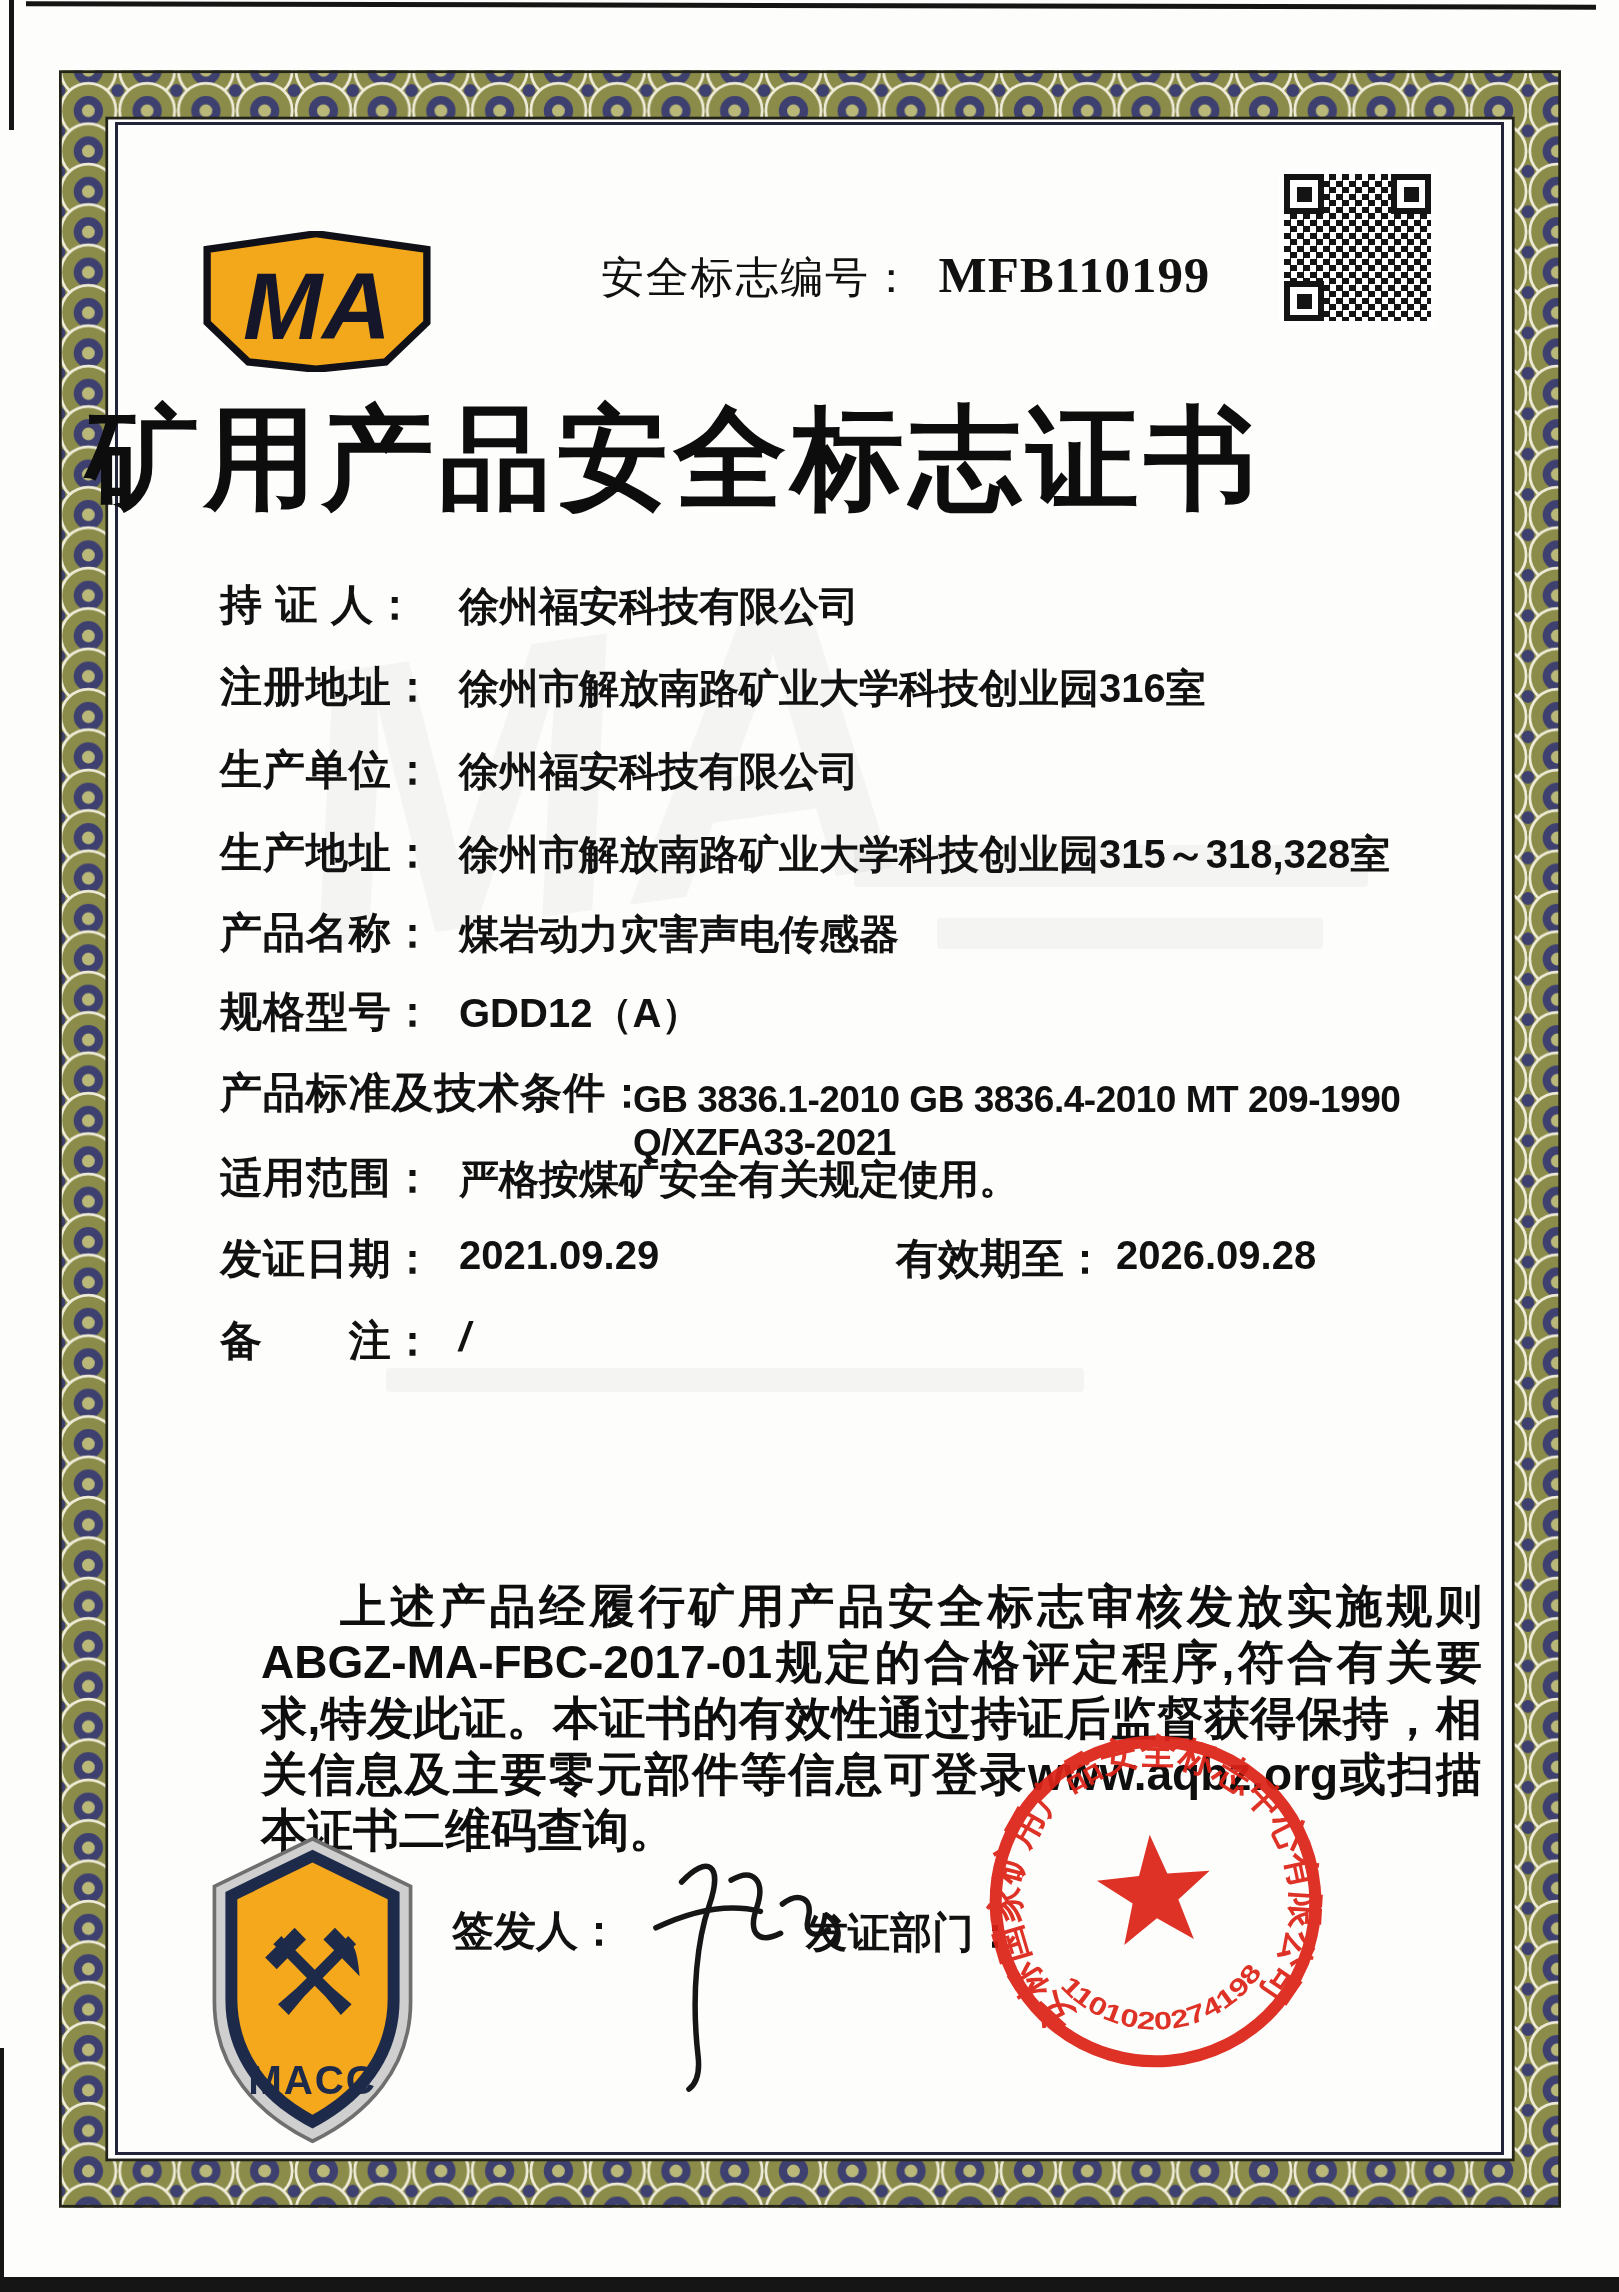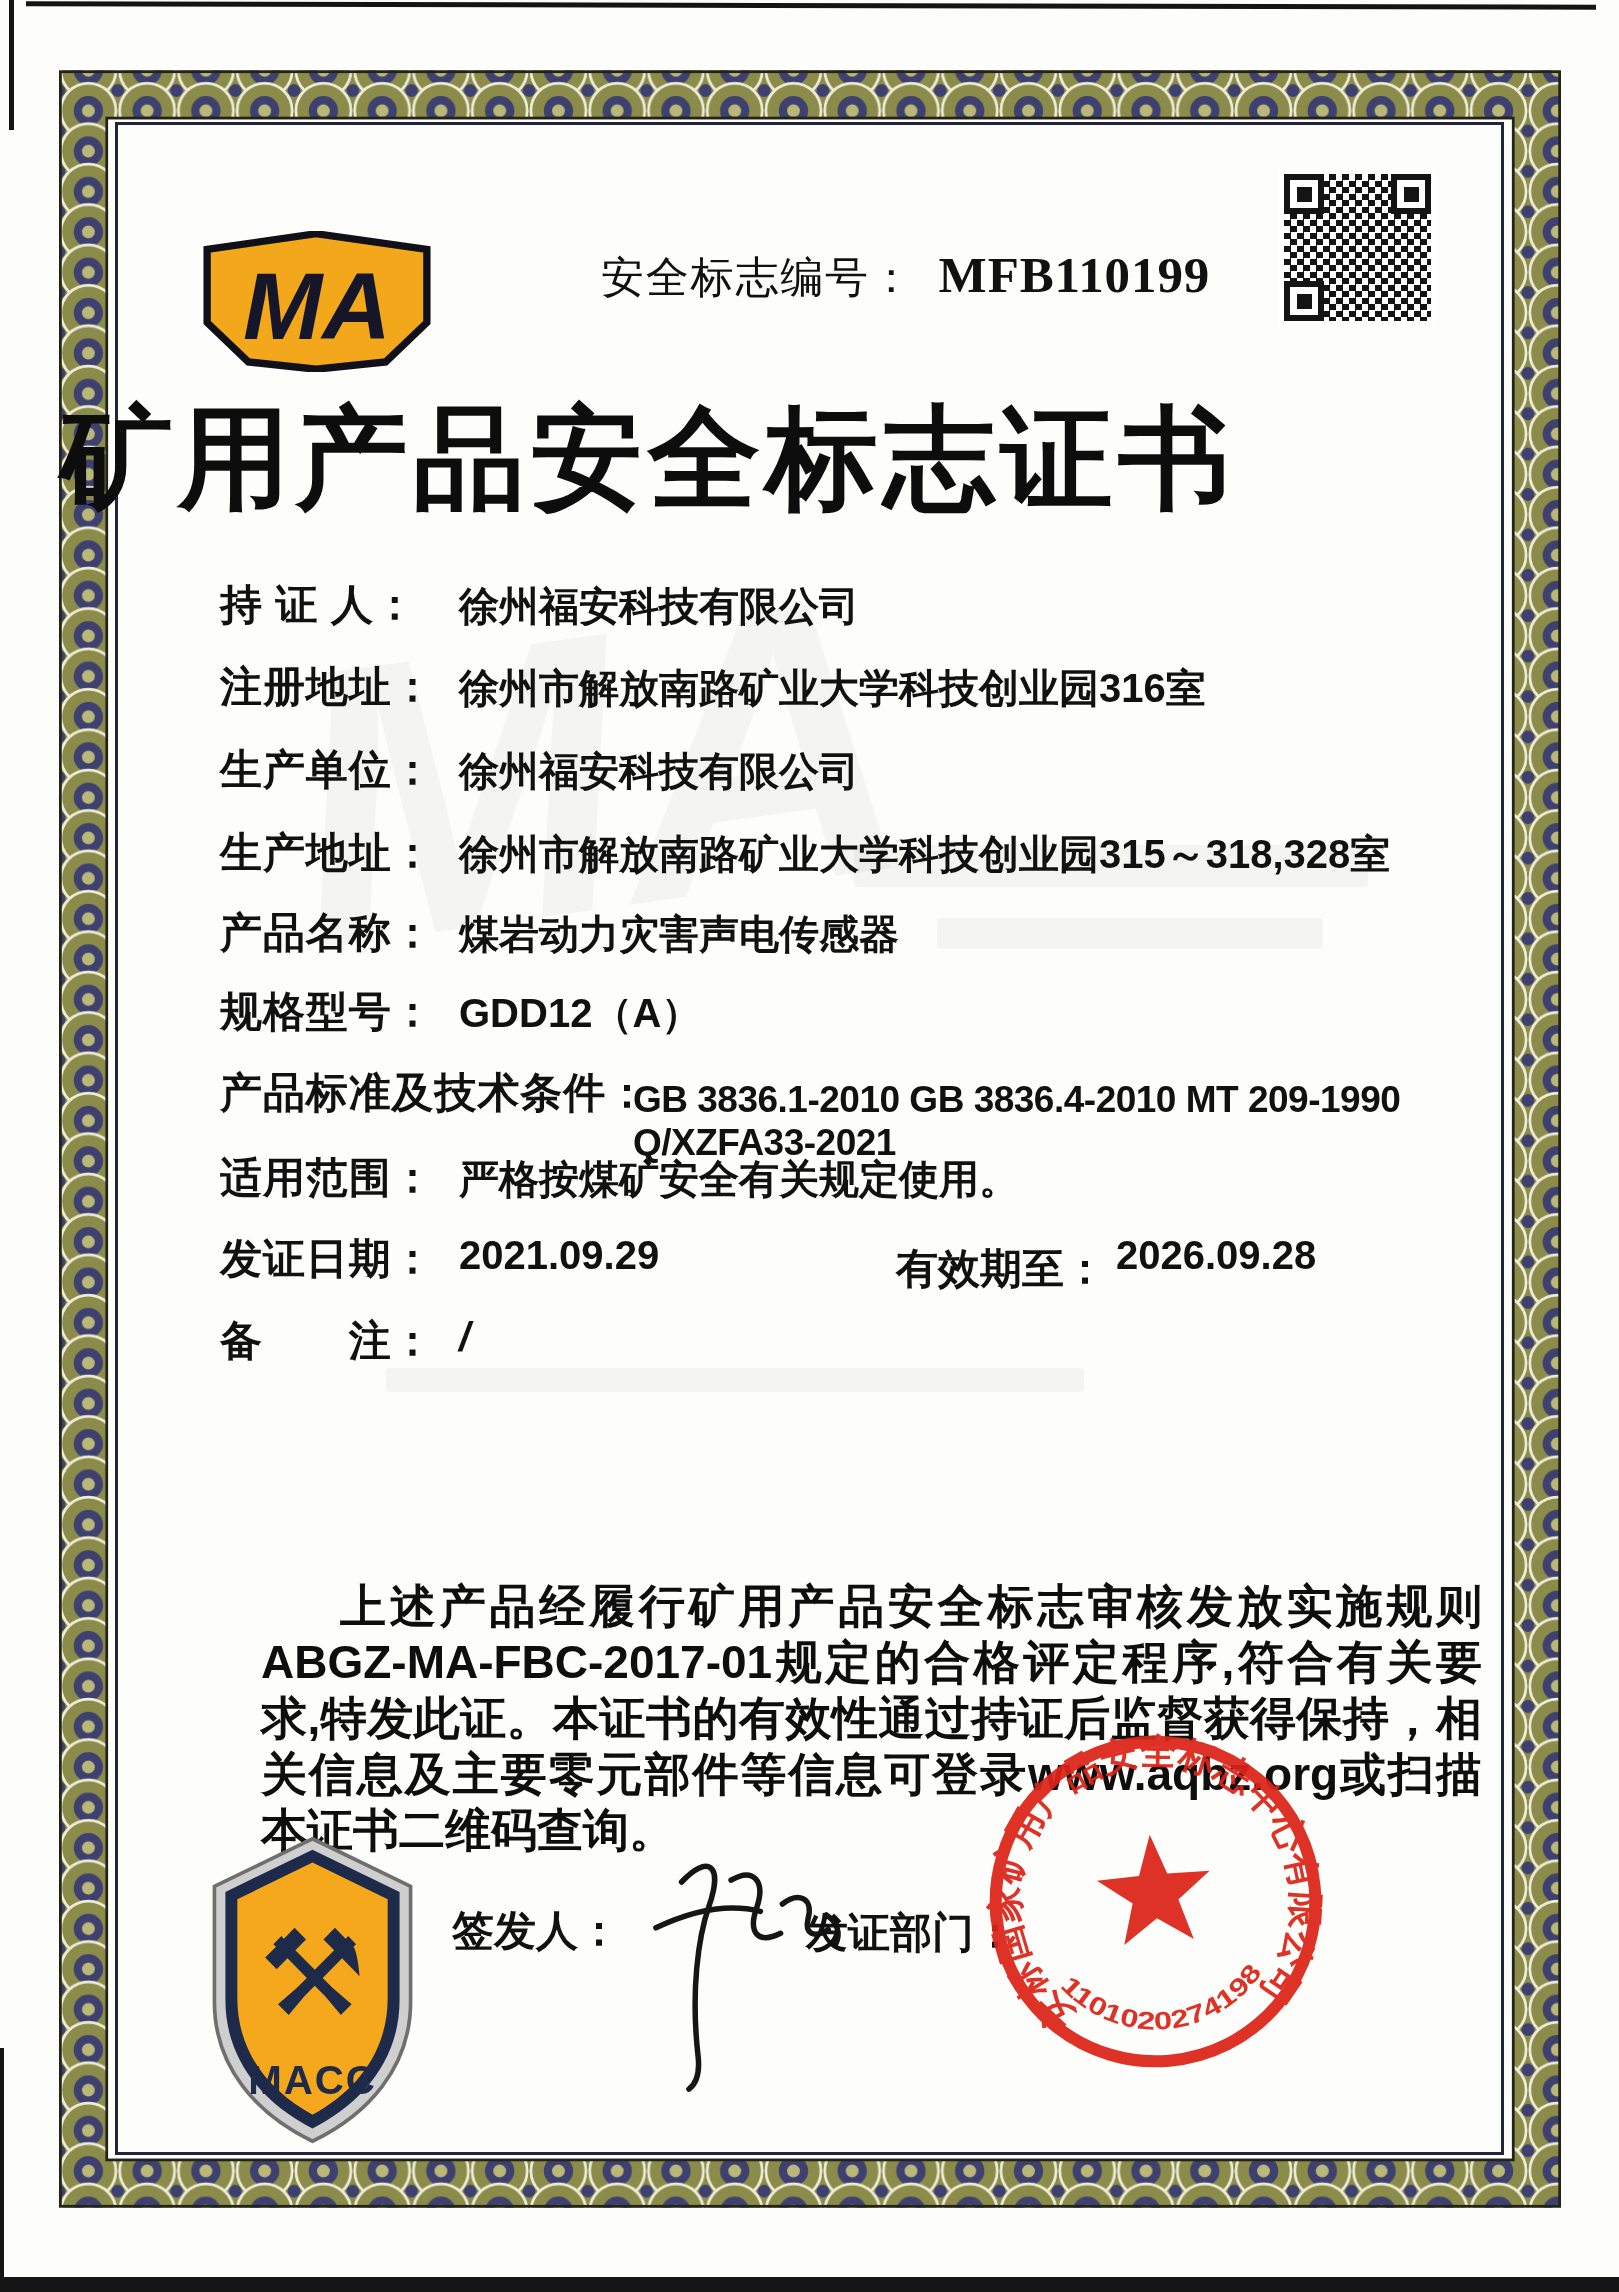--- a/index.html
+++ b/index.html
@@ -31,29 +31,29 @@
       repeating-conic-gradient(#141414 0% 25%, #ffffff 0% 50%);
       background-size:13px 13px;outline:5.5px solid #fff;}
   #qr .finder{position:absolute;width:40px;height:40px;background:#141414;}
   #qr .finder:before{content:"";position:absolute;left:6.4px;top:6.4px;width:27.5px;height:27.5px;background:#fff;}
   #qr .finder:after{content:"";position:absolute;left:13px;top:13px;width:14.7px;height:14.7px;background:#141414;}
   #qr .f-tl{left:0;top:0;} #qr .f-tr{right:0;top:0;} #qr .f-bl{left:0;bottom:0;}
   
   #title{
     position:absolute;left:0;top:384px;width:1296px;text-align:center;
     font-family:"Liberation Serif","DejaVu Serif",serif;
-    font-size:112px;font-weight:900;letter-spacing:5.5px;color:#0d0d0d;
+    font-size:112px;font-weight:900;letter-spacing:5.5px;color:#0d0d0d;padding-left:26px;
   }
   
   .row{position:absolute;left:220px;white-space:nowrap;}
   .flabel{position:absolute;left:0;top:0;font-size:42px;font-weight:800;letter-spacing:0.9px;}
   .fvalue{position:absolute;left:239px;top:1.8px;font-size:40px;font-weight:700;}
   .fvalue.kai{font-weight:700;}
   #row-std .fvalue{left:413px;width:831px;white-space:normal;font-size:37px;line-height:43px;letter-spacing:-0.5px;margin-top:11px;}
-  #row-validity .v2label{position:absolute;left:676px;top:10px;font-size:42px;font-weight:800;}
+  #row-validity .v2label{position:absolute;left:676px;top:0;font-size:42px;font-weight:800;}
   #row-validity .v2value{position:absolute;left:896px;top:1.8px;font-size:40px;font-weight:700;}
   
   #statement{
     position:absolute;left:261px;top:1532px;width:1221px;
     font-size:46px;line-height:56px;font-weight:700;text-align:justify;text-indent:79px;
     color:#0e0e0e;
   }
   
   #macc-shield{position:absolute;left:208px;top:1835px;}
   #signer-row{position:absolute;left:452px;top:1903px;font-size:42px;font-weight:800;white-space:nowrap;}

